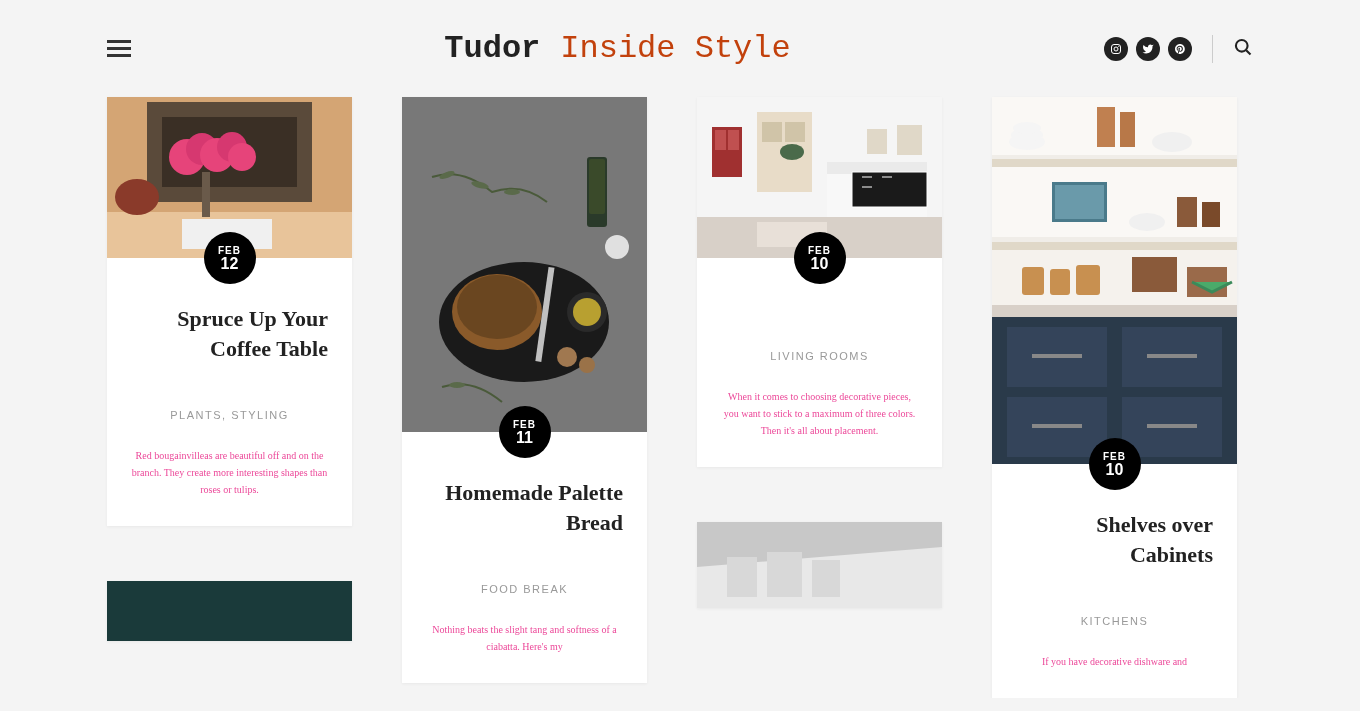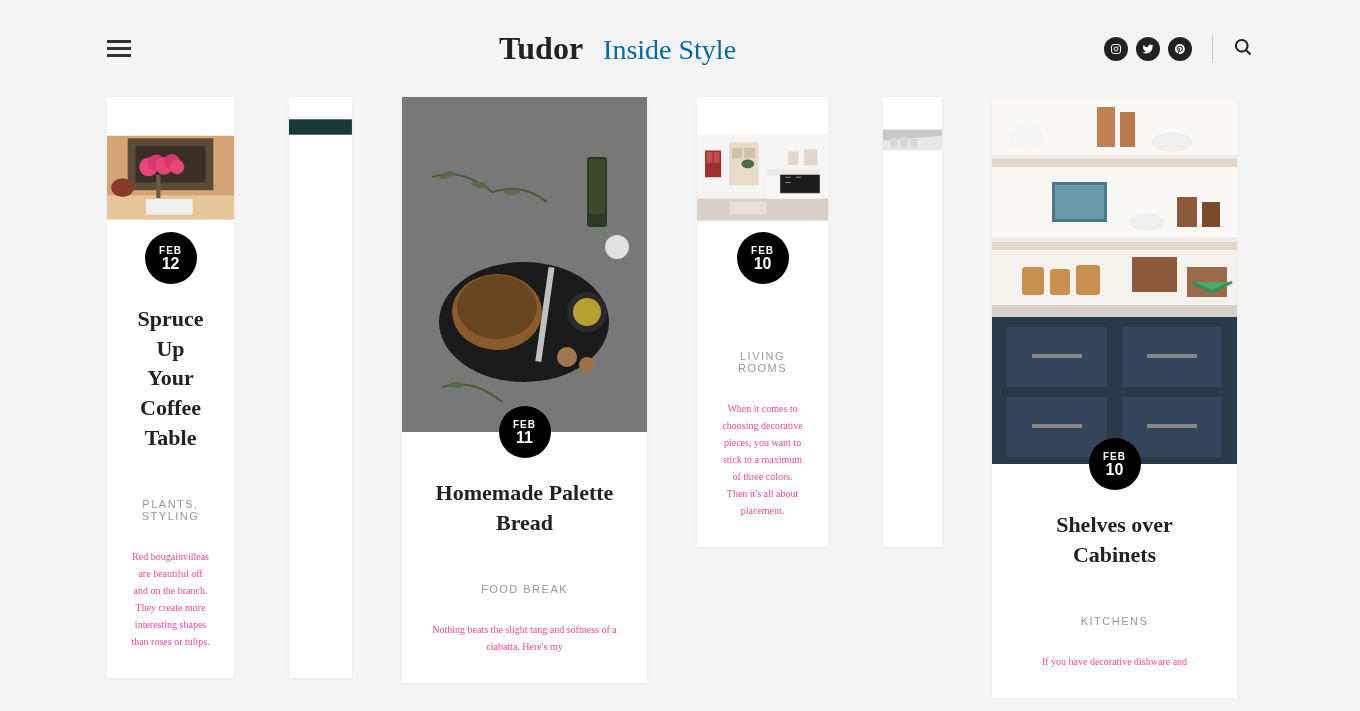--- a/index.html
+++ b/index.html
@@ -24,29 +24,30 @@
   display: block;
   height: 3px;
   background: #333;
   margin: 4px 0;
   width: 24px;
 }
 .logo {
   display: flex;
   align-items: baseline;
   gap: 20px;
+  font-family: Liberation Mono, monospace;
 }
 .logo-main {
   font-size: 32px;
   font-weight: bold;
   color: #222;
 }
 .logo-sub {
-  font-size: 28px;
-  color: #0369a1;
+  font-size: 32px;
+  color: #c2410c;
   text-align: center;
 }
 .header-right {
   display: flex;
   align-items: center;
   gap: 8px;
 }
 .social-icon {
   width: 24px;
   height: 24px;
@@ -69,21 +70,21 @@
 }
 .grid {
   display: flex;
   gap: 50px;
   padding: 0 107px;
   align-items: flex-start;
 }
 .column {
   width: 245px;
   display: flex;
-  flex-direction: row;
+  flex-direction: column;
   gap: 55px;
 }
 .card {
   background: #fff;
   box-shadow: 0 1px 3px rgba(0,0,0,0.05);
 }
 .card-image {
   width: 100%;
   position: relative;
 }
@@ -118,20 +119,21 @@
 .card-body {
   padding: 46px 24px 28px;
   text-align: center;
 }
 .card-title {
   font-size: 22px;
   color: #222;
   line-height: 1.35;
   margin-bottom: 18px;
   cursor: pointer;
+  text-align: right;
 }
 .card-cats {
   font-family: Arial, sans-serif;
   font-size: 11px;
   letter-spacing: 1.5px;
   color: #999;
   text-transform: uppercase;
   margin-bottom: 26px;
   margin-top: 46px;
 }

